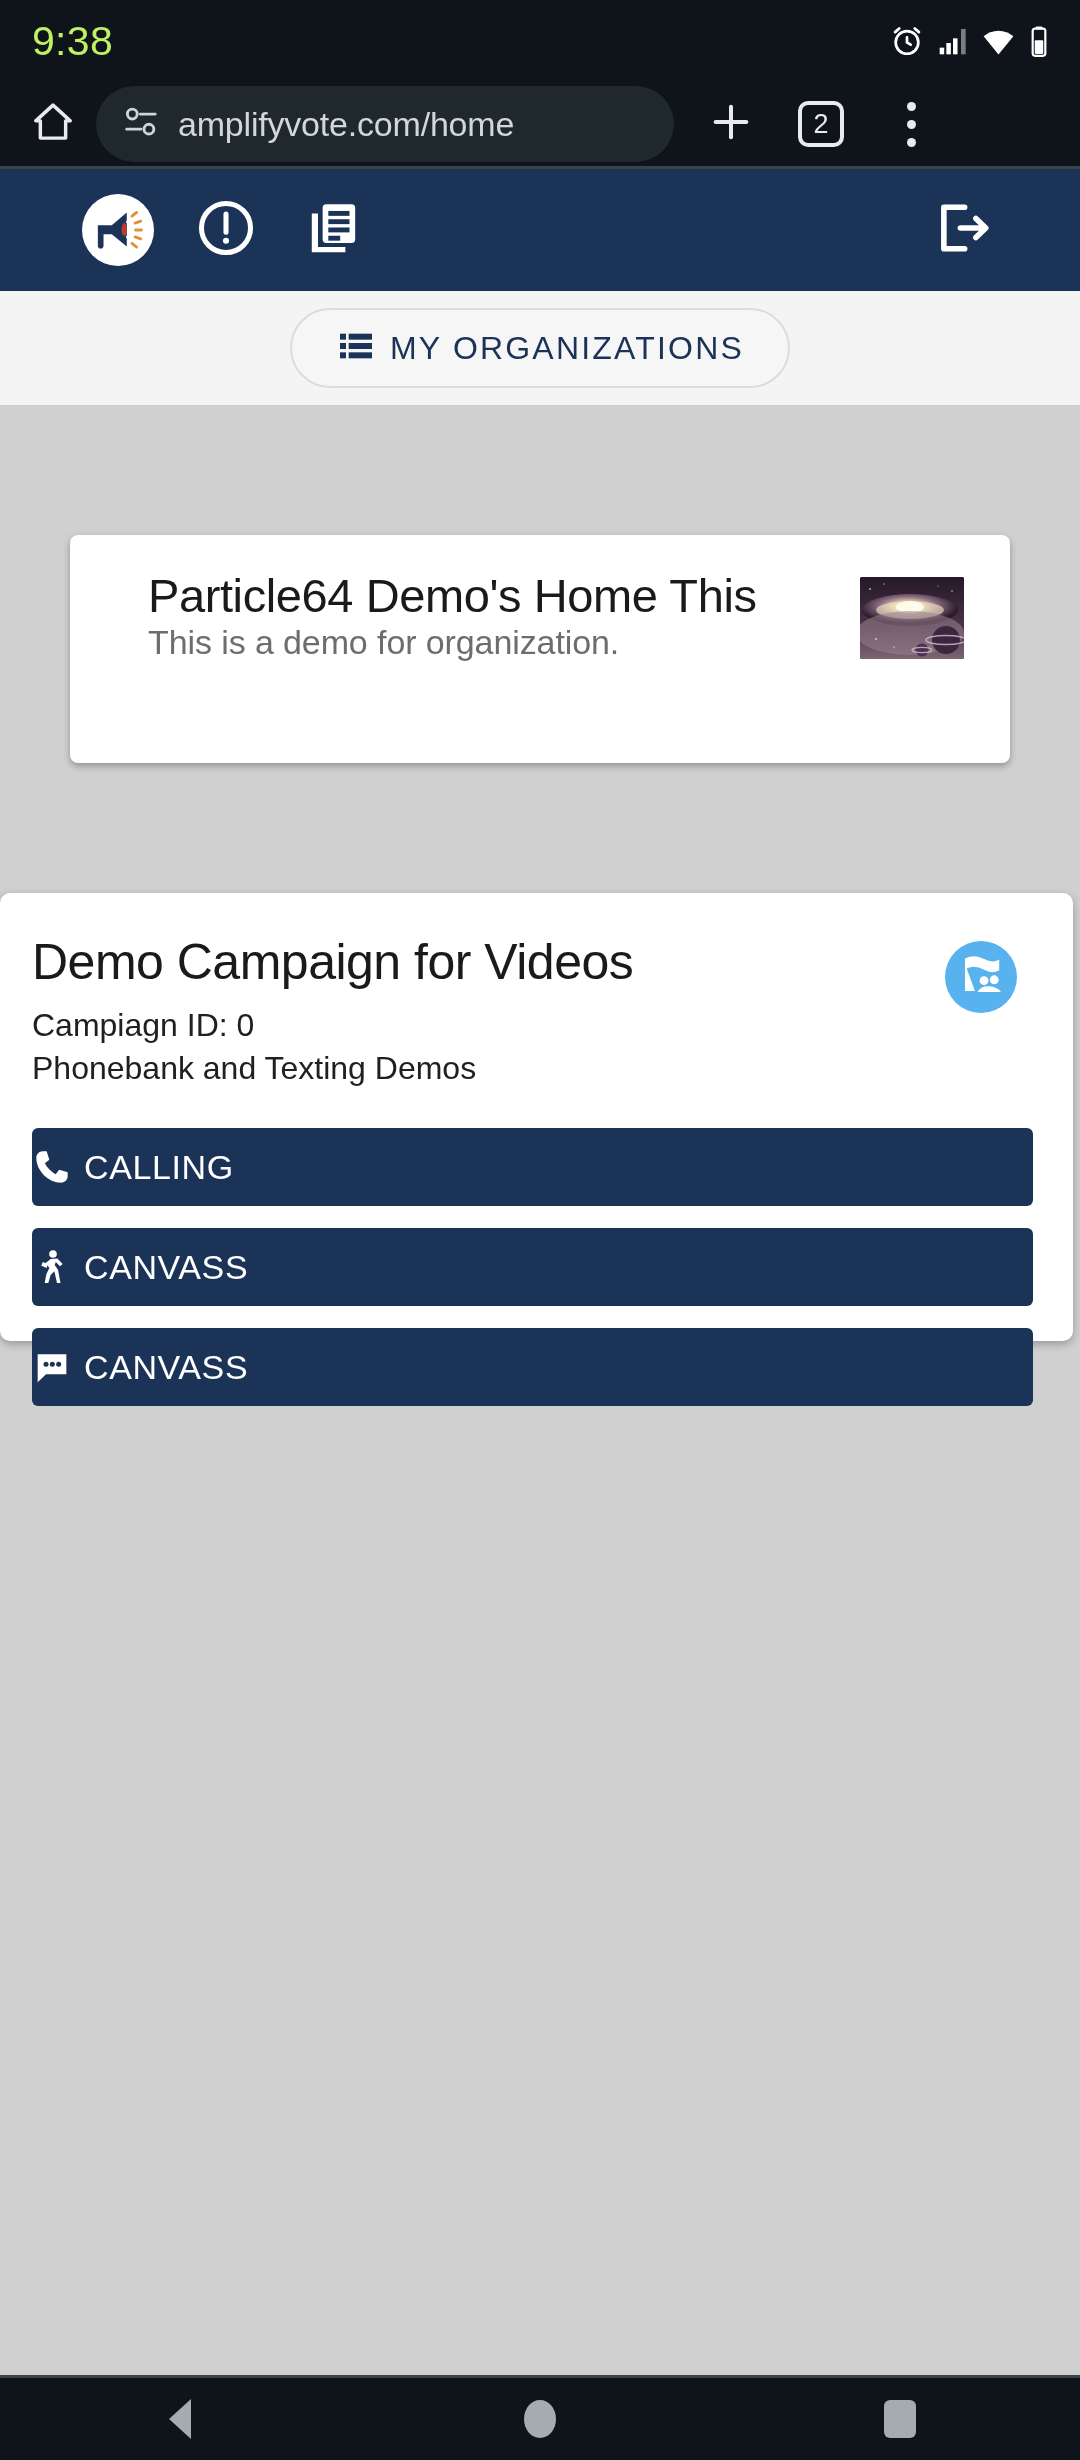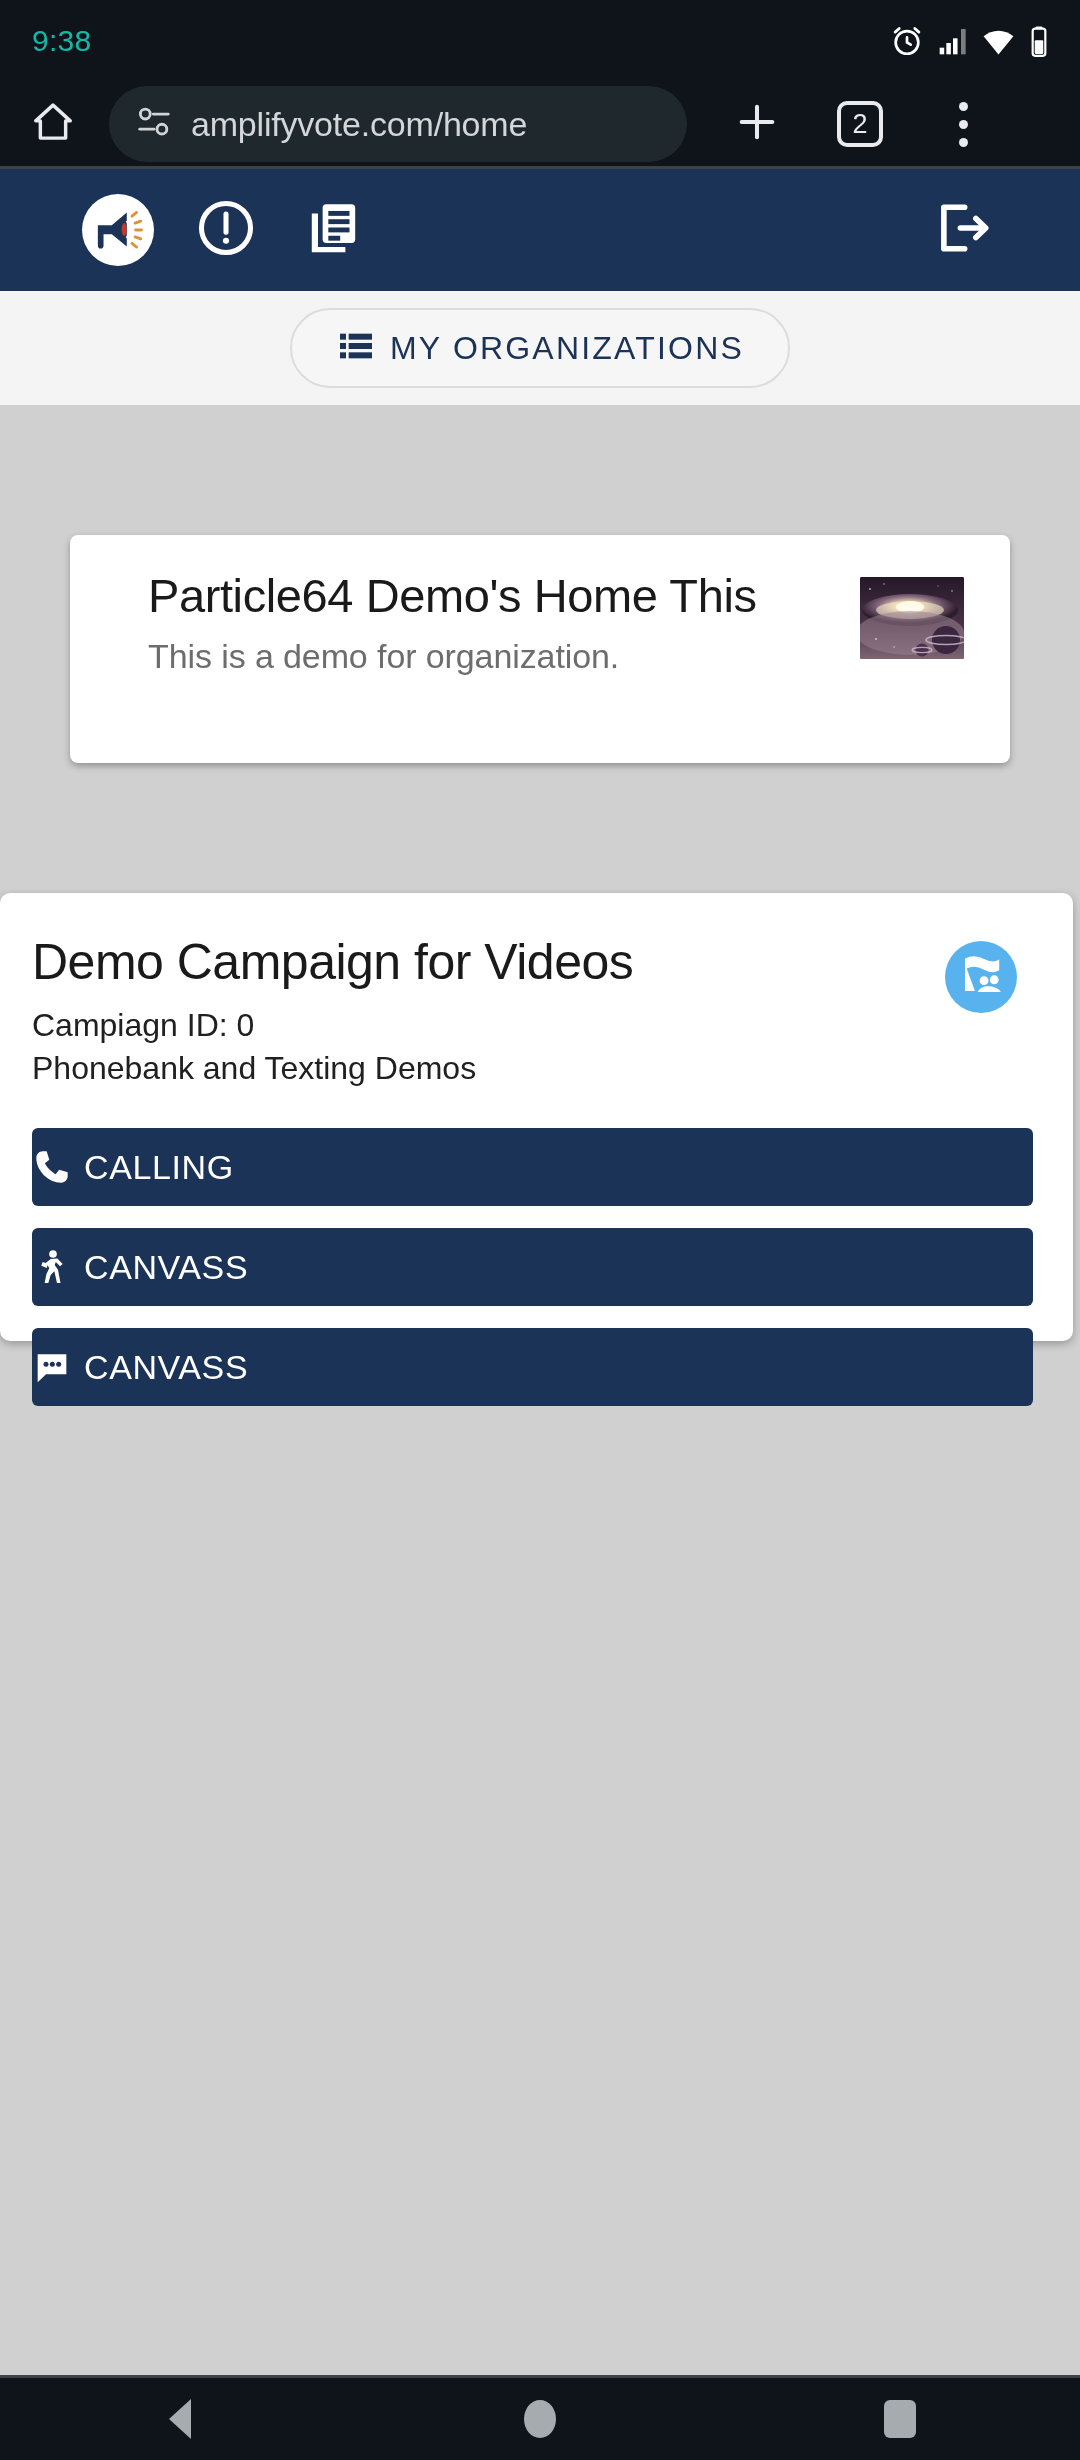--- a/index.html
+++ b/index.html
@@ -24,43 +24,43 @@
     top: 0; left: 0;
     width: 1080px;
     height: 82px;
     background: #0e1419;
     display: flex;
     align-items: center;
     justify-content: space-between;
     padding: 0 30px 0 32px;
   }
   .status-clock {
-    color: #14b8a6;
-    font-size: 30px;
+    color: #bef264;
+    font-size: 41px;
     letter-spacing: 0.3px;
     line-height: 1;
   }
   .status-icons {
     display: flex;
     align-items: center;
     gap: 13px;
   }
   .status-icons svg { display: block; }
 
   
   .browser-bar {
     position: absolute;
     top: 82px; left: 0;
     width: 1080px;
     height: 84px;
     background: #0e1419;
     display: flex;
     align-items: center;
     padding: 0 22px 0 14px;
-    gap: 17px;
+    gap: 4px;
   }
   .home-btn {
     width: 78px; height: 78px;
     display: flex; align-items: center; justify-content: center;
     flex: 0 0 auto;
   }
   .omnibox {
     flex: 1 1 auto;
     height: 76px;
     background: #1f282d;
@@ -207,21 +207,20 @@
   .org-title {
     font-size: 47px;
     color: #1a1a1a;
     line-height: 1.15;
     letter-spacing: -0.4px;
     white-space: nowrap;
   }
   .org-subtitle {
     font-size: 34px;
     color: #6d6d6d;
-    margin-top: 14px;
     letter-spacing: -0.1px;
   }
   .org-thumb {
     flex: 0 0 auto;
     width: 104px;
     height: 82px;
     margin-top: 8px;
     border-radius: 2px;
     overflow: hidden;
     background: #120a14;

